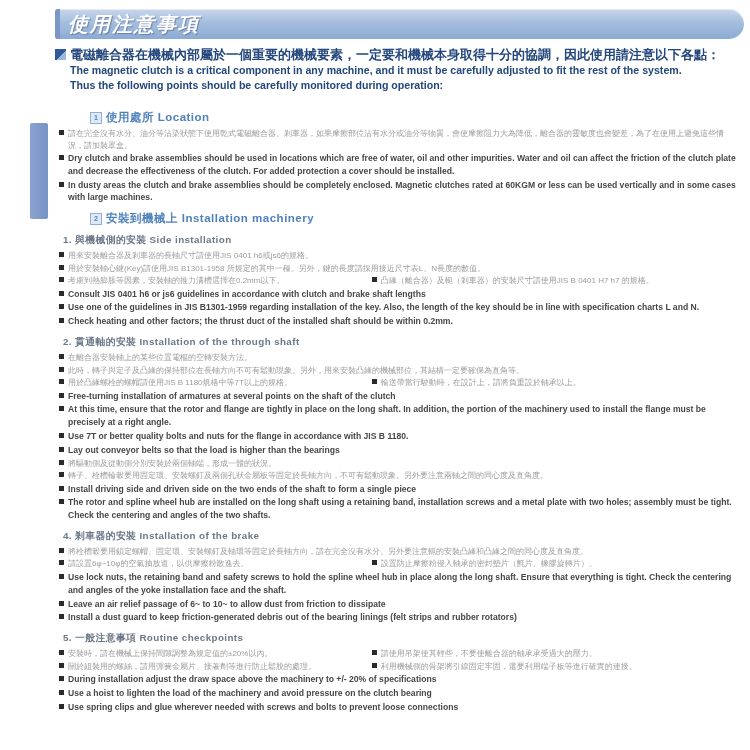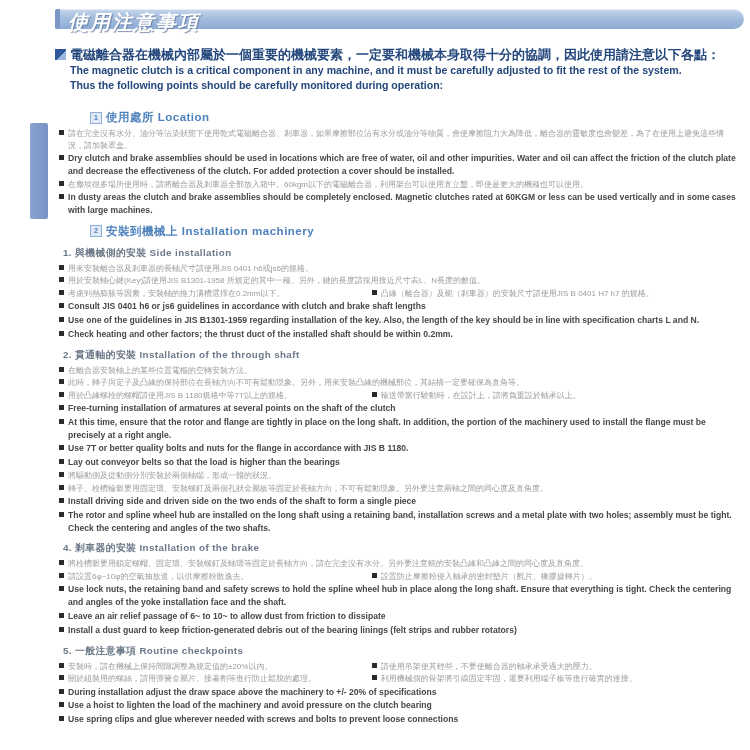--- a/index.html
+++ b/index.html
@@ -3,26 +3,26 @@
 <meta charset="utf-8">
 <style>
   html,body { margin:0; padding:0; background:#ffffff; }
   body {
     width:750px; height:750px; overflow:hidden; position:relative;
     font-family:"Liberation Sans", sans-serif;
     -webkit-font-smoothing:antialiased;
   }
   
   .header-bar {
-    position:absolute; left:55px; top:9px; width:684px; height:20px;
+    position:absolute; left:55px; top:9px; width:684px; height:30px;
     background:linear-gradient(180deg,#c7d7ec 0%,#a5bede 45%,#8cabd4 100%);
     border-left:5px solid #7b97c6;
     border-radius:3px 16px 16px 3px;
     box-shadow:inset 0 1px 0 rgba(255,255,255,.55);
-    display:flex; 
+    display:flex; align-items:center;
   }
   .header-title {
     font-size:20px; font-weight:bold; color:#ffffff; letter-spacing:2px;
     padding-left:8px; text-shadow:1px 1px 1px rgba(90,110,150,.75);
     font-family:"Liberation Sans", sans-serif; font-style:italic;
   }
   
   .side-tab {
     position:absolute; left:30px; top:123px; width:18px; height:96px;
     background:linear-gradient(90deg,#8aa2cf,#7693c6);
@@ -84,21 +84,20 @@
     <div class="intro-en">Thus the following points should be carefully monitored during operation:</div>
   </div>
   <div id="sections">
       <div class="section">
         <div class="sec-header">
           <span class="sec-icon">1</span>
           <span class="sec-title">使用處所 Location</span>
         </div>
         <div class="line zh"><span class="seg"><span class="bullet"></span><span>請在完全沒有水分、油分等沾染狀態下使用乾式電磁離合器、剎車器，如果摩擦部位沾有水分或油分等物質，會使摩擦阻力大為降低，離合器的靈敏度也會變差，為了在使用上避免這些情況，請加裝罩盒。</span></span></div>
         <div class="line en"><span class="seg"><span class="bullet"></span><span>Dry clutch and brake assemblies should be used in locations which are free of water, oil and other impurities.  Water and oil can affect the friction of the clutch plate and decrease the effectiveness of the clutch. For added protection a cover should be installed.</span></span></div>
-        <div class="line zh"><span class="seg"><span class="bullet"></span><span>在塵埃很多場所使用時，請將離合器及剎車器全部放入箱中。60kgm以下的電磁離合器，利用架台可以使用直立盤，即使是更大的機種也可以使用。</span></span></div>
         <div class="line en"><span class="seg"><span class="bullet"></span><span>In dusty areas the clutch and brake assemblies should be completely enclosed.  Magnetic clutches rated at 60KGM or less can be used vertically and in some cases with large machines.</span></span></div>
       </div>
       <div class="section">
         <div class="sec-header">
           <span class="sec-icon">2</span>
           <span class="sec-title">安裝到機械上 Installation machinery</span>
         </div>
         <div class="sub-header">1. 與機械側的安裝 Side installation</div>
         <div class="line zh"><span class="seg"><span class="bullet"></span><span>用來安裝離合器及剎車器的長軸尺寸請使用JIS 0401 h6或js6的規格。</span></span></div>
         <div class="line zh"><span class="seg"><span class="bullet"></span><span>用於安裝軸心鍵(Key)請使用JIS B1301-1958 所規定的其中一種。另外，鍵的長度請採用接近尺寸表L、N長度的數值。</span></span></div>

